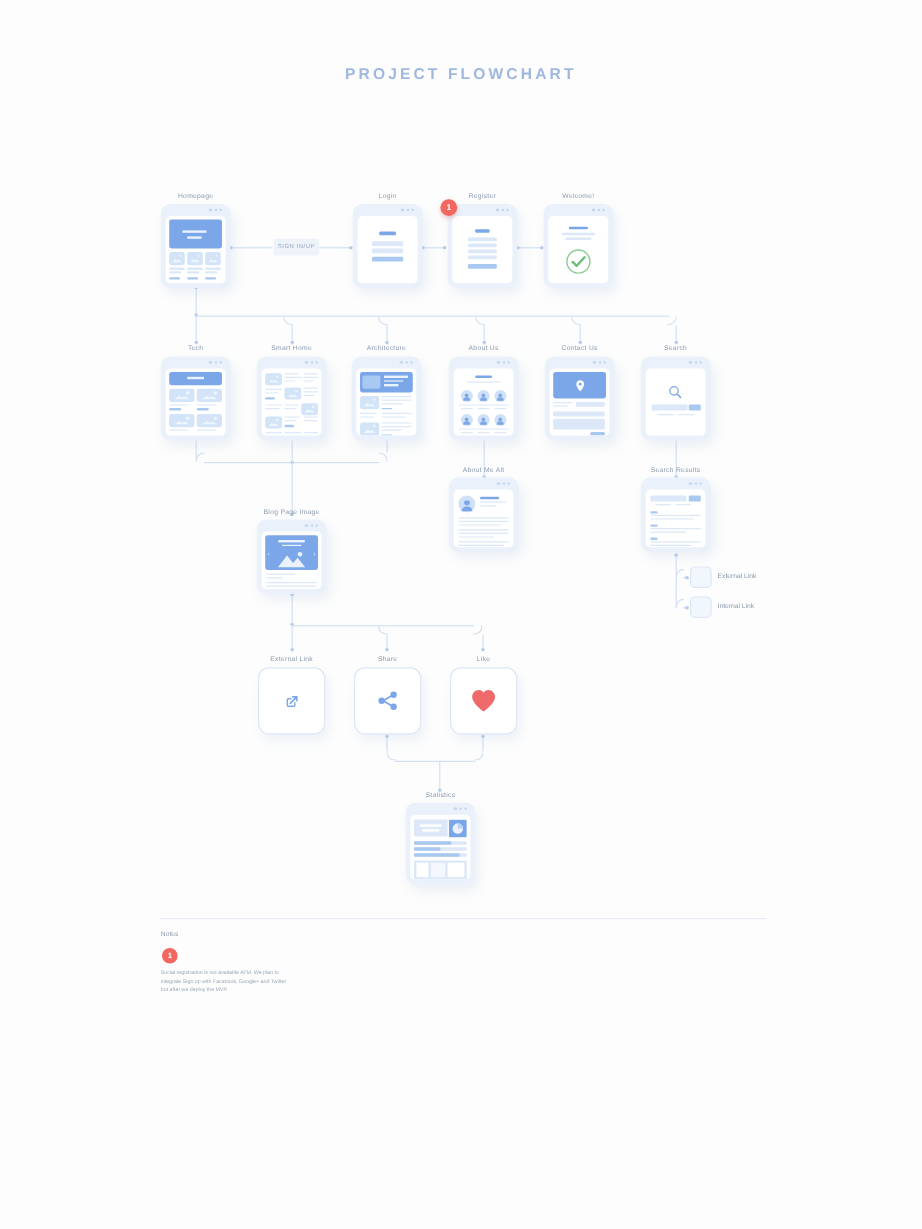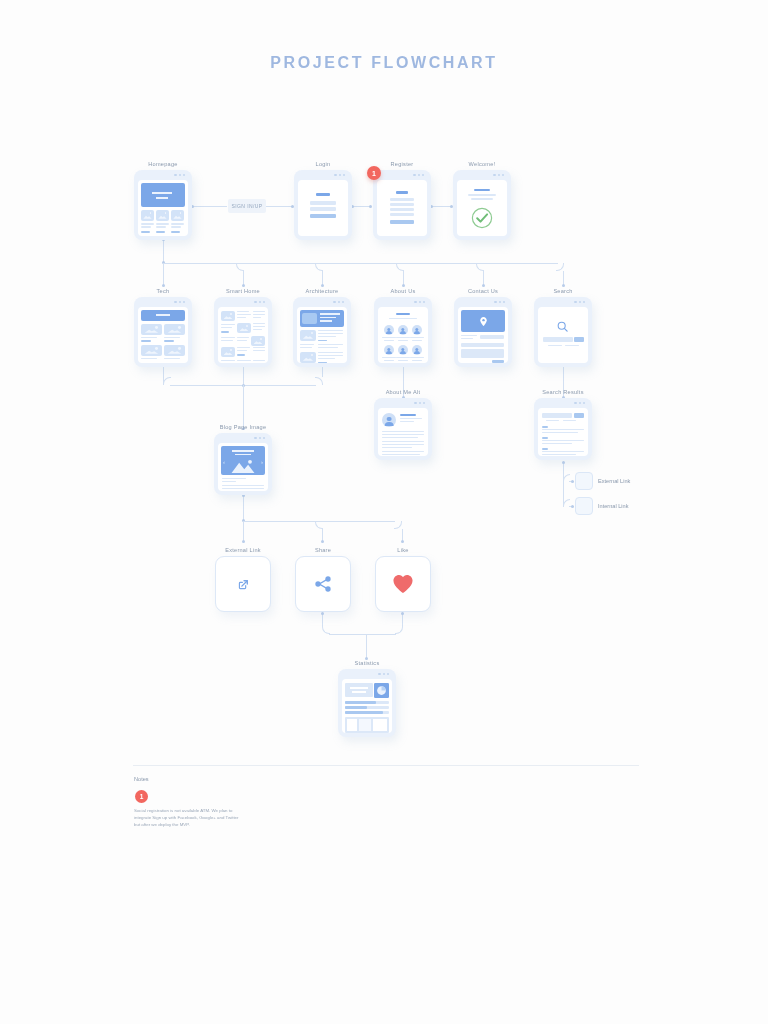--- a/index.html
+++ b/index.html
@@ -7,21 +7,21 @@
     width: 768px; height: 1024px;
     background: #fdfdfd;
     font-family: "Liberation Sans", sans-serif;
     overflow: hidden;
   }
   #canvas { position: relative; width: 768px; height: 1024px; }
 
   .title {
     position: absolute; top: 54px; left: 0; width: 768px;
     text-align: center;
-    font-size: 16px; font-weight: bold;
+    font-size: 13px; font-weight: bold;
     letter-spacing: 2.6px;
     color: #9fb8e0;
   }
 
   
   .ln { position: absolute; background: #d3e0f2; }
   .lnh { height: 1px; }
   .lnv { width: 1px; }
   .cap { position: absolute; width: 3px; height: 3px; border-radius: 50%;
          background: #b9cdea; }

